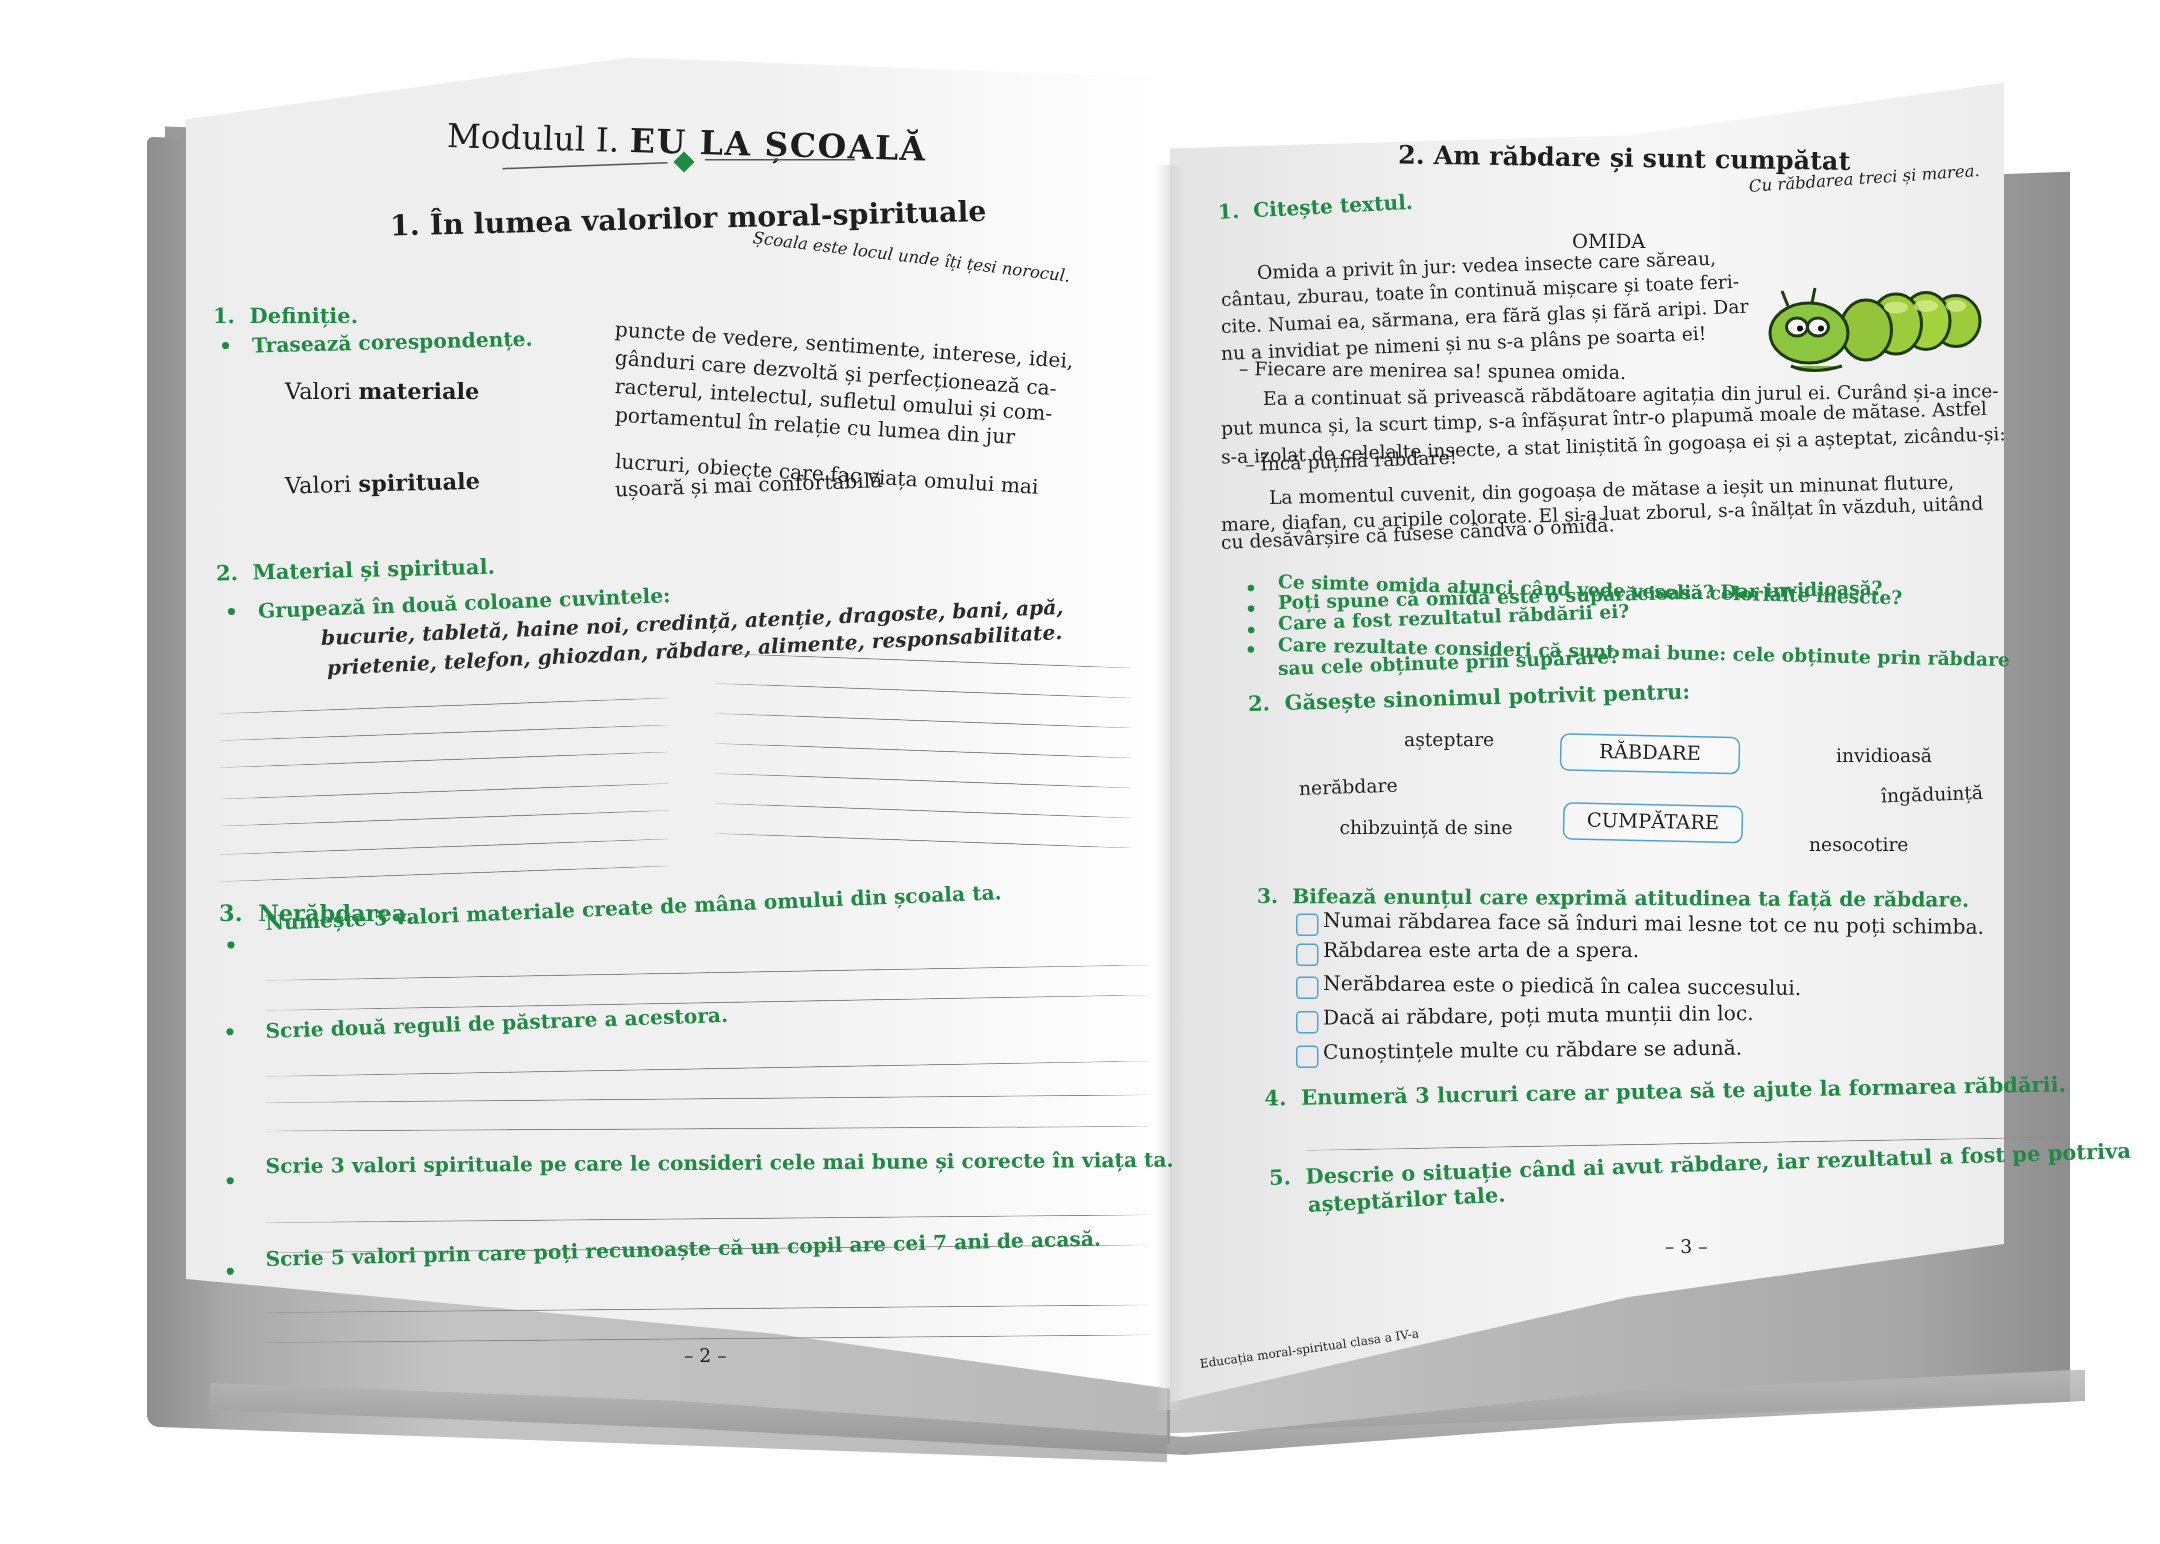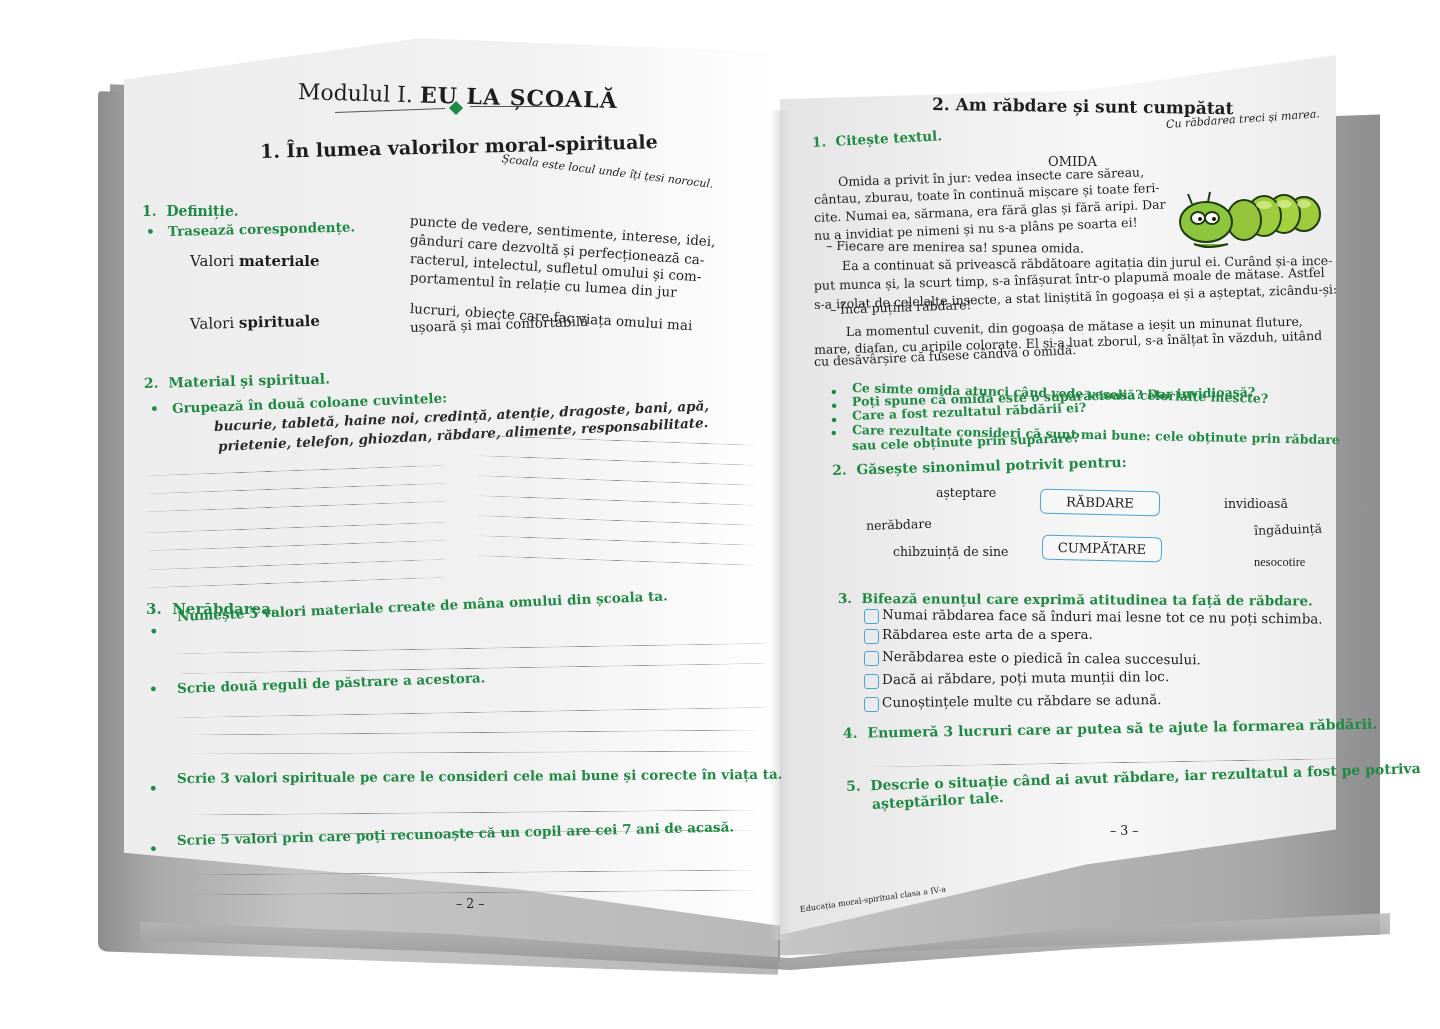--- a/index.html
+++ b/index.html
@@ -202,21 +202,21 @@
   <span>2.</span>&nbsp;
   <span>Găsește sinonimul potrivit pentru:</span>
 </div>
 <div class="t small" style="left:936px;top:485px;">așteptare</div>
 <div class="t small" style="left:866px;top:518px;transform:rotate(-2deg);transform-origin:left center;">nerăbdare</div>
 <div class="t small" style="left:893px;top:544px;">chibzuință de sine</div>
 <div class="syn-box" style="left:1040px;top:490px;width:118px;transform:rotate(1.2deg);">RĂBDARE</div>
 <div class="syn-box" style="left:1042px;top:536px;width:118px;transform:rotate(1.2deg);">CUMPĂTARE</div>
 <div class="t small" style="left:1224px;top:496px;">invidioasă</div>
 <div class="t small" style="left:1254px;top:523px;transform:rotate(-2deg);transform-origin:left center;">îngăduință</div>
-<div class="t small" style="left:1254px;top:555px;font-family:Liberation Serif, serif;">nesocotire</div>
+<div class="t small" style="left:1206px;top:555px;">nesocotire</div>
 
 <div class="t task" style="left:838px;top:590px;font-size:13.5px;transform:rotate(0.3deg);transform-origin:left center;">
   <span>3.</span>&nbsp;
   <span>Bifează enunțul care exprimă atitudinea ta față de răbdare.</span>
 </div>
 <div class="abs" style="left:864px;top:606px;">
     <span class="chk" style="left:0;top:3px;"></span>
     <span class="t body" style="left:18px;top:0;transform:rotate(0.6deg);transform-origin:left center;">Numai răbdarea face să înduri mai lesne tot ce nu poți schimba.</span>
   </div>
 <div class="abs" style="left:864px;top:626px;">

